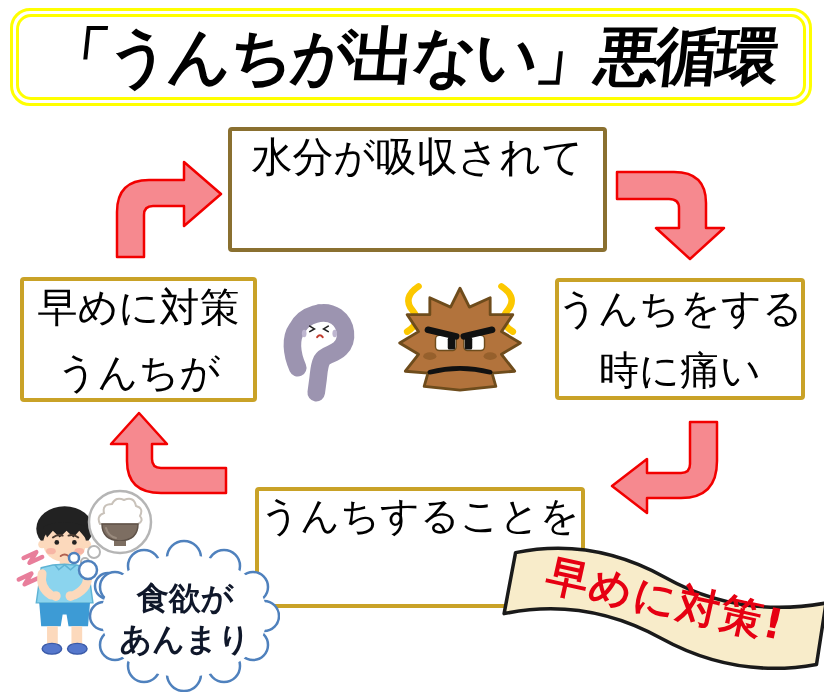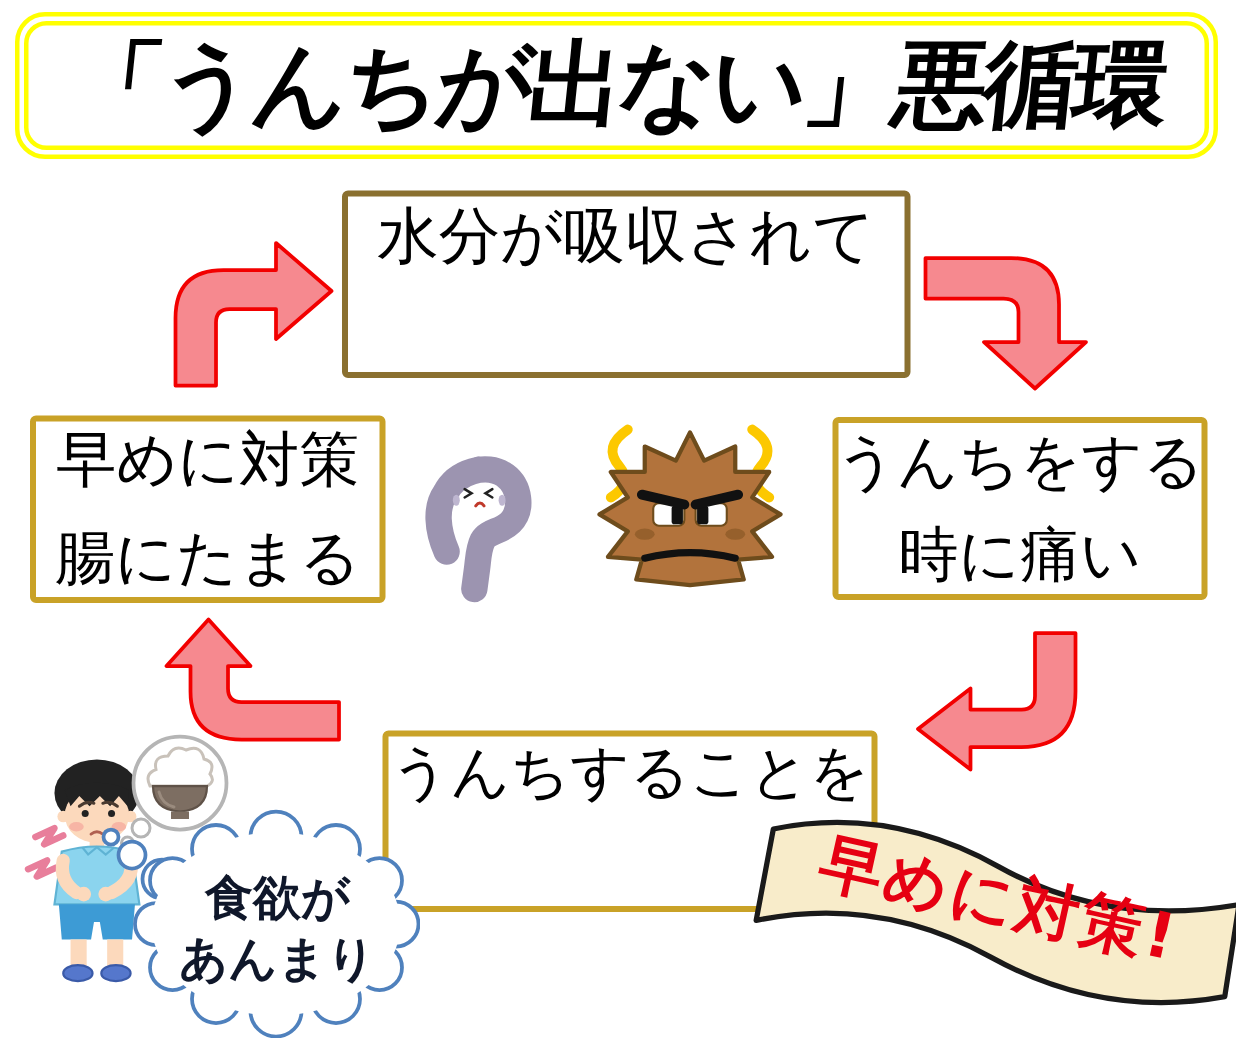--- a/index.html
+++ b/index.html
@@ -68,21 +68,21 @@
 </div>
 <div class="abs cycle-box box-right">
   <span class="ln">うんちをする</span>
   <span class="ln">時に痛い</span>
 </div>
 <div class="abs cycle-box box-bottom">
   <span class="ln">うんちすることを</span>
 </div>
 <div class="abs cycle-box box-left">
   <span class="ln">早めに対策</span>
-  <span class="ln">腸にたまる</span>
+  <span class="ln">うんちが</span>
 </div>
 
 <svg class="abs" style="left:0;top:0" width="824" height="692" viewBox="0 0 824 692">
   <g fill="#f6898f" stroke="#f20000" stroke-width="2.5" stroke-linejoin="round">
     <path d="M117,257 L117,212 Q117,180 149,180 L184,180 L184,162 L221,194 L184,226 L184,206 L153,206 Q144,206 144,215 L144,257 Z"></path>
     <path d="M617,172 L674,172 Q706,172 706,203 L706,228 L724,228 L690,259 L656,228 L679,228 L679,208 Q679,199 669,199 L617,199 Z"></path>
     <path d="M690,422 L717,422 L717,461 Q717,498 681,498 L647,498 L647,513 L612,486 L647,459 L647,473 L681,473 Q690,473 690,464 Z"></path>
     <path d="M226,468 L161,468 Q152,468 152,459 L152,444 L167,444 L139,413 L111,444 L127,444 L127,461 Q127,493 161,493 L226,493 Z"></path>
   </g>
 </svg>

